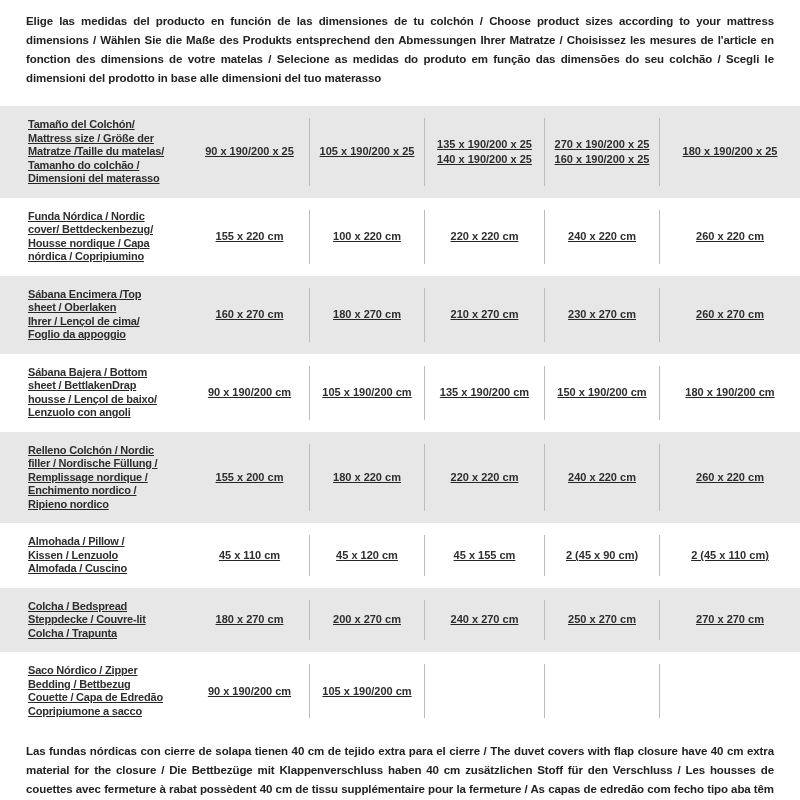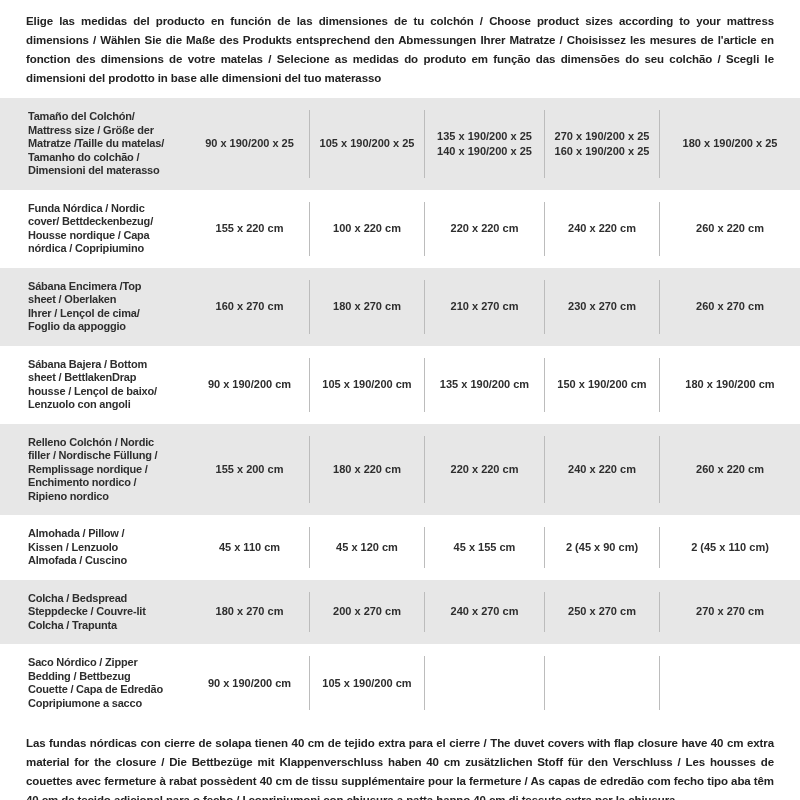--- a/index.html
+++ b/index.html
@@ -21,26 +21,27 @@
   .note {
     font-size: 11.5px;
     font-weight: 700;
     line-height: 19px;
     text-align: justify;
     color: #222222;
     letter-spacing: -0.1px;
     padding: 0 26px;
     white-space: pre-line;
   }
-  .note.top    { margin: 2px 0 10px 0; }
+  .note.top    { margin: 2px 0 18px 0; }
   .note.bottom { margin: 12px 0 0 0; }
 
   
   .size-table {
     width: 800px;
+    text-decoration: underline;
   }
   .row {
     display: grid;
     grid-template-columns: 190px 120px 115px 120px 115px 140px;
     align-items: center;
     box-sizing: border-box;
     padding: 12px 0;
   }
   .row:nth-child(odd)  { background: var(--row-shade, #e7e7e7); }
   .row:nth-child(even) { background: #ffffff; }

